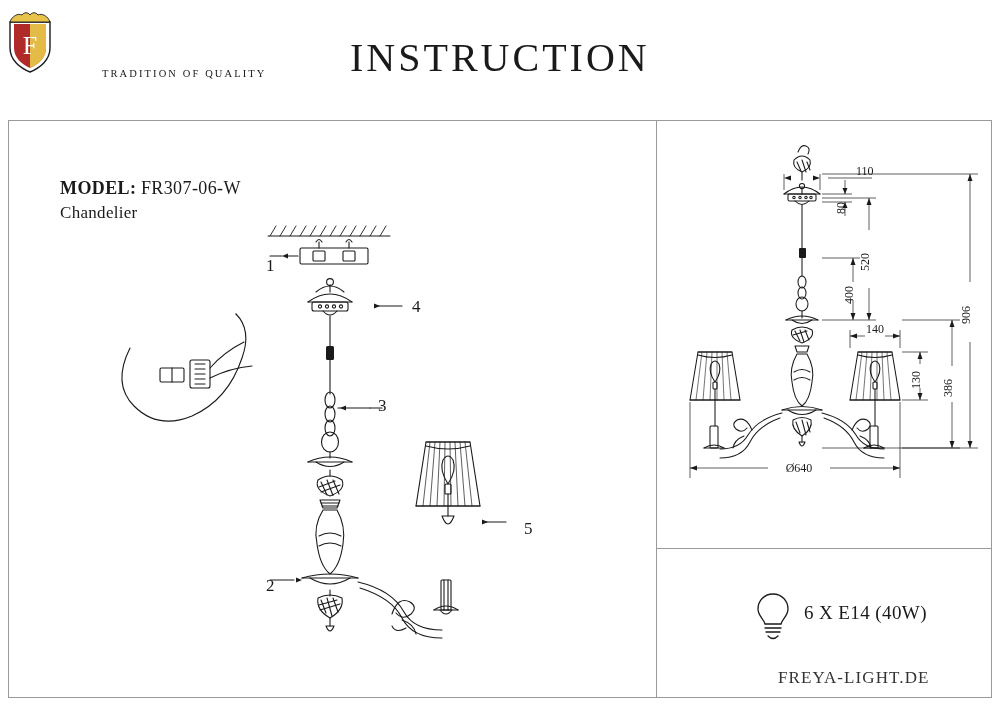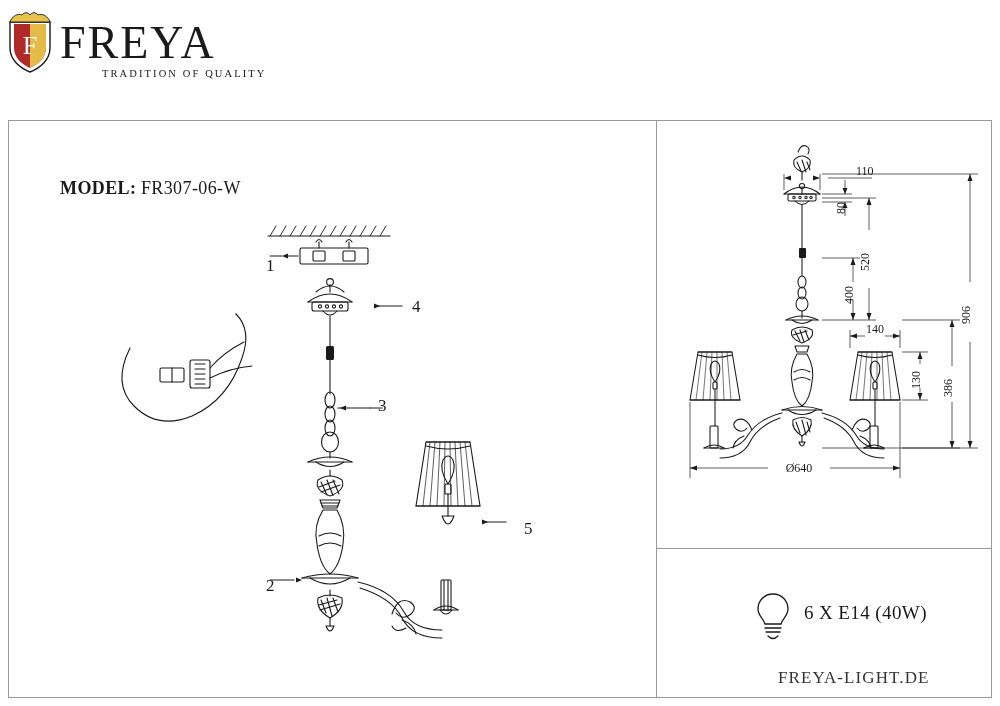--- a/index.html
+++ b/index.html
@@ -187,35 +187,36 @@
 
     <div class="brand">
 
       <svg class="crest" viewBox="0 0 44 62">
         <path d="M2 10 L2 36 C2 48 12 56 22 60 C32 56 42 48 42 36 L42 10 Z" fill="#ffffff" stroke="#1a1a1a" stroke-width="1.4"></path>
         <path d="M6 12 L6 36 C6 46 14 52.5 22 56 C30 52.5 38 46 38 36 L38 12 Z" fill="#b02a2a" stroke="none"></path>
         <path d="M22 12 L22 56 C30 52.5 38 46 38 36 L38 12 Z" fill="#e8c34a" stroke="none" opacity="0.95"></path>
         <text x="22" y="42" text-anchor="middle" font-family="Liberation Serif, serif" font-size="26" fill="#ffffff">F</text>
         <path d="M2 10 C4 4 10 1 14 3 C16 0 20 0 22 3 C24 0 28 0 30 3 C34 1 40 4 42 10 Z" fill="#e8c34a" stroke="#1a1a1a" stroke-width="0.9"></path>
       </svg>
-      <div class="brand-name">FREYA</div>
       <div class="brand-sub">TRADITION OF QUALITY</div>
     </div>
 
+    <div class="doc-title">INSTRUCTION</div>
   </div>
 
   <div class="frame"></div>
   <div class="vline"></div>
   <div class="hline"></div>
 
   <div class="model-block">
     <div class="model-row">
       <span class="model-label">MODEL:</span>
       <span class="model-code">FR307-06-W</span>
     </div>
+    <div class="model-type">Chandelier</div>
   </div>
 
   <svg class="svg-left" width="600" height="540" viewBox="0 0 600 540">
     <g fill="none" stroke="#1a1a1a" stroke-width="1.1" stroke-linejoin="round" stroke-linecap="round">
 
       <line x1="238" y1="86" x2="360" y2="86"></line>
       <g stroke-width="0.9">
         <line x1="240" y1="86" x2="246" y2="76"></line>
         <line x1="250" y1="86" x2="256" y2="76"></line>
         <line x1="260" y1="86" x2="266" y2="76"></line>

